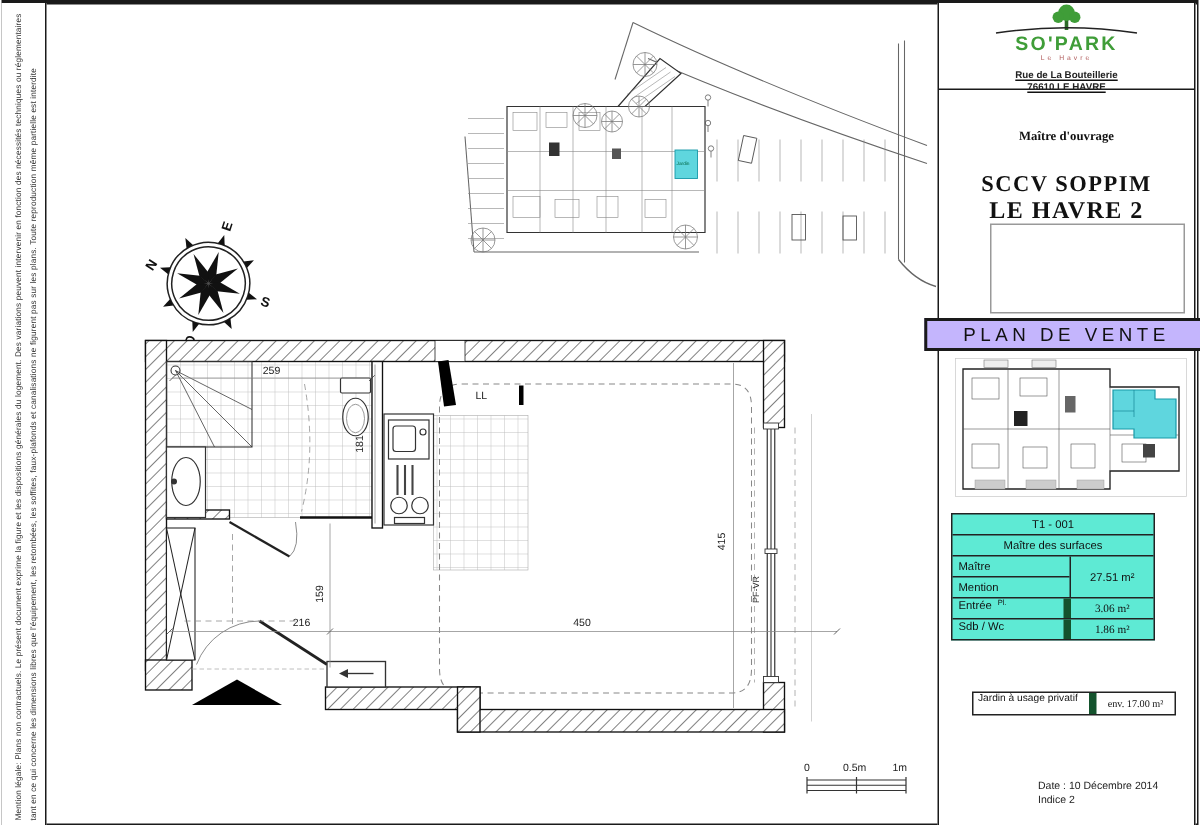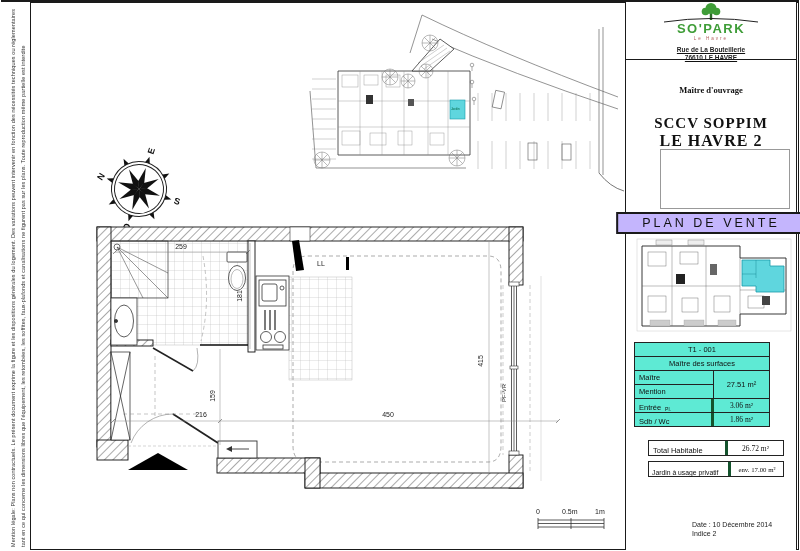--- a/index.html
+++ b/index.html
@@ -31,22 +31,22 @@
   .vente{position:absolute;left:50%;top:210px;transform:translateX(-50%);
          border:2px solid #1a1a1a;padding:2px 24px;font-size:12.5px;
          letter-spacing:3px;white-space:nowrap;background:#c4b5fd;}
   .thumb{position:absolute;left:10px;top:236px;}
   
   .stable{position:absolute;left:8px;top:340px;width:134px;border:1px solid #222;
           background:#5eead4;font-size:7.5px;}
   .srow{display:flex;border-top:1px solid #222;height:13px;align-items:center;}
   .srow.first{border-top:none;}
   .center{justify-content:center;}
-  .slabel{flex:1;padding-left:4px;border-right:3px solid #14532d;align-self:stretch;
-          display:flex;align-items:flex-end;}
+  .slabel{flex:1;padding-left:4px;border-right:5px solid #14532d;align-self:stretch;
+          display:flex;align-items:flex-start;}
   .sval{width:55px;text-align:center;font-family:Liberation Serif, serif;}
   .smerge{display:flex;border-top:1px solid #222;}
   .smcol{flex:1;border-right:1px solid #222;}
   .sml{height:13px;display:flex;align-items:center;padding-left:4px;}
   .sml.b{border-top:1px solid #222;}
   .smval{width:55px;display:flex;align-items:center;justify-content:center;}
   .sbox{position:absolute;left:22px;width:134px;height:14px;border:1px solid #222;
         display:flex;align-items:center;background:#fff;font-size:7.5px;}
   .note{font-size:5px;margin-left:4px;vertical-align:2px;}
   .datebox{position:absolute;left:66px;top:519px;font-size:7px;line-height:8.5px;color:#222;}
@@ -402,24 +402,20 @@
           <span class="note">Pl.</span>
         </div>
       <div class="sval">3.06 m²</div>
     </div>
     <div class="srow">
       <div class="slabel">Sdb / Wc</div>
       <div class="sval">1.86 m²</div>
     </div>
   </div>
 
-  <div class="sbox" style="top:438px;">
-    <div class="slabel">Total Habitable</div>
-    <div class="sval">26.72 m²</div>
-  </div>
 
   <div class="sbox" style="top:459px;font-size:6.8px;">
     <div class="slabel" style="padding-left:3px;">Jardin à usage privatif</div>
     <div class="sval" style="width:52px;">env. 17.00 m²</div>
   </div>
 
   <div class="datebox">
     <div>Date : 10 Décembre 2014</div>
     <div>Indice 2</div>
   </div>

